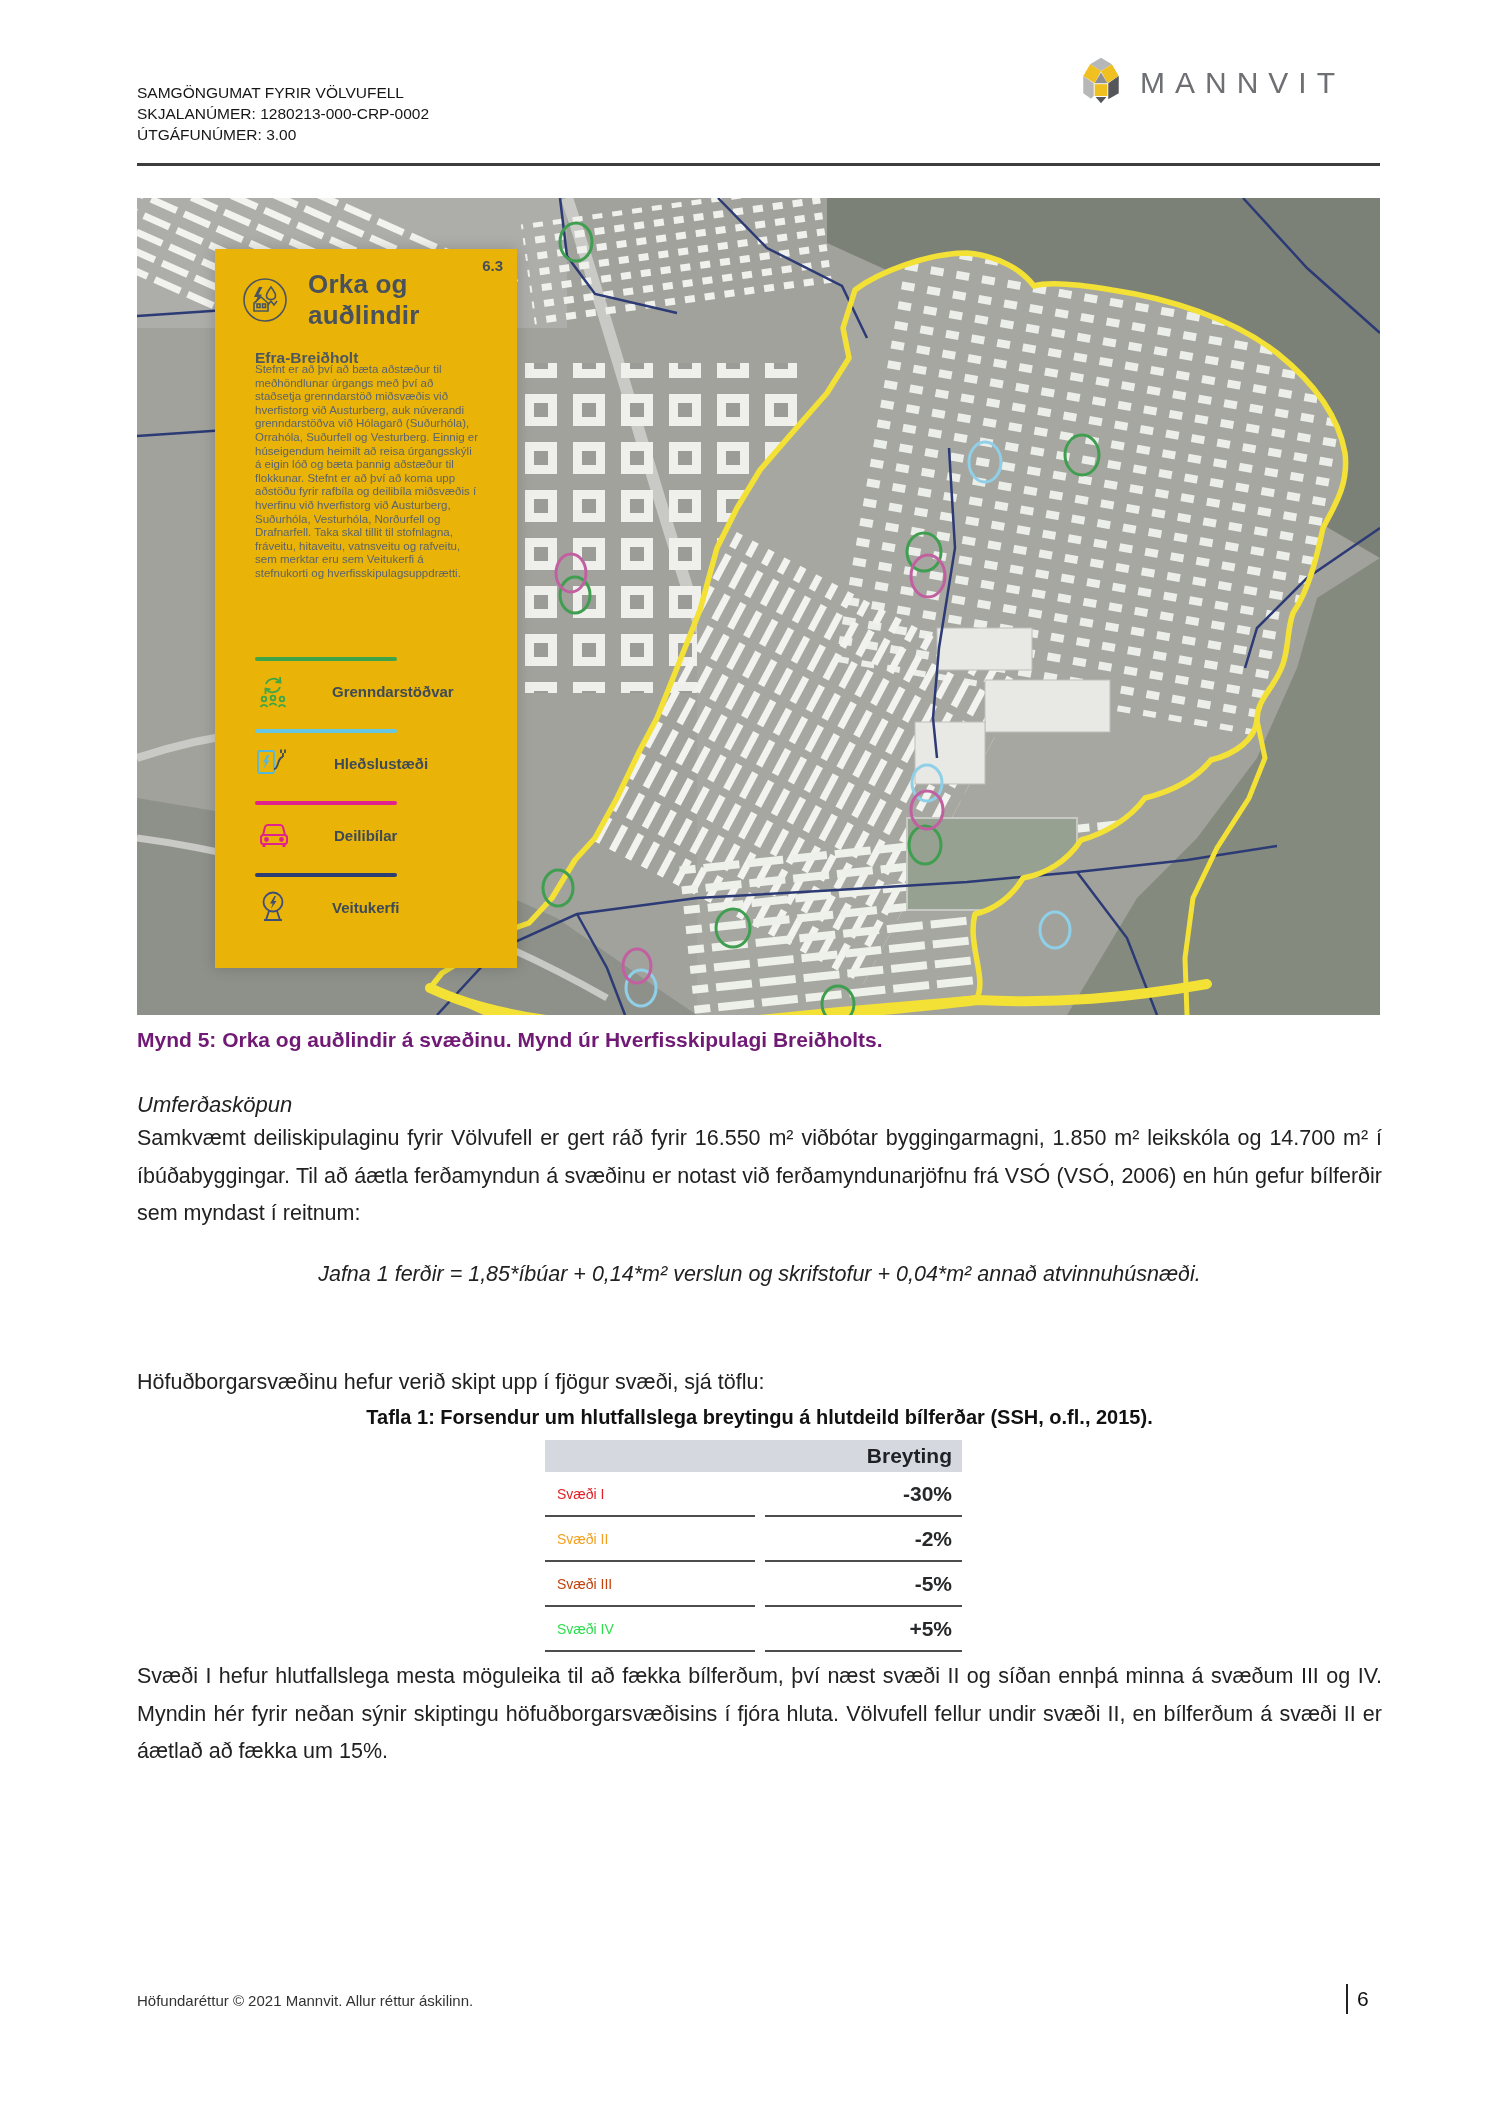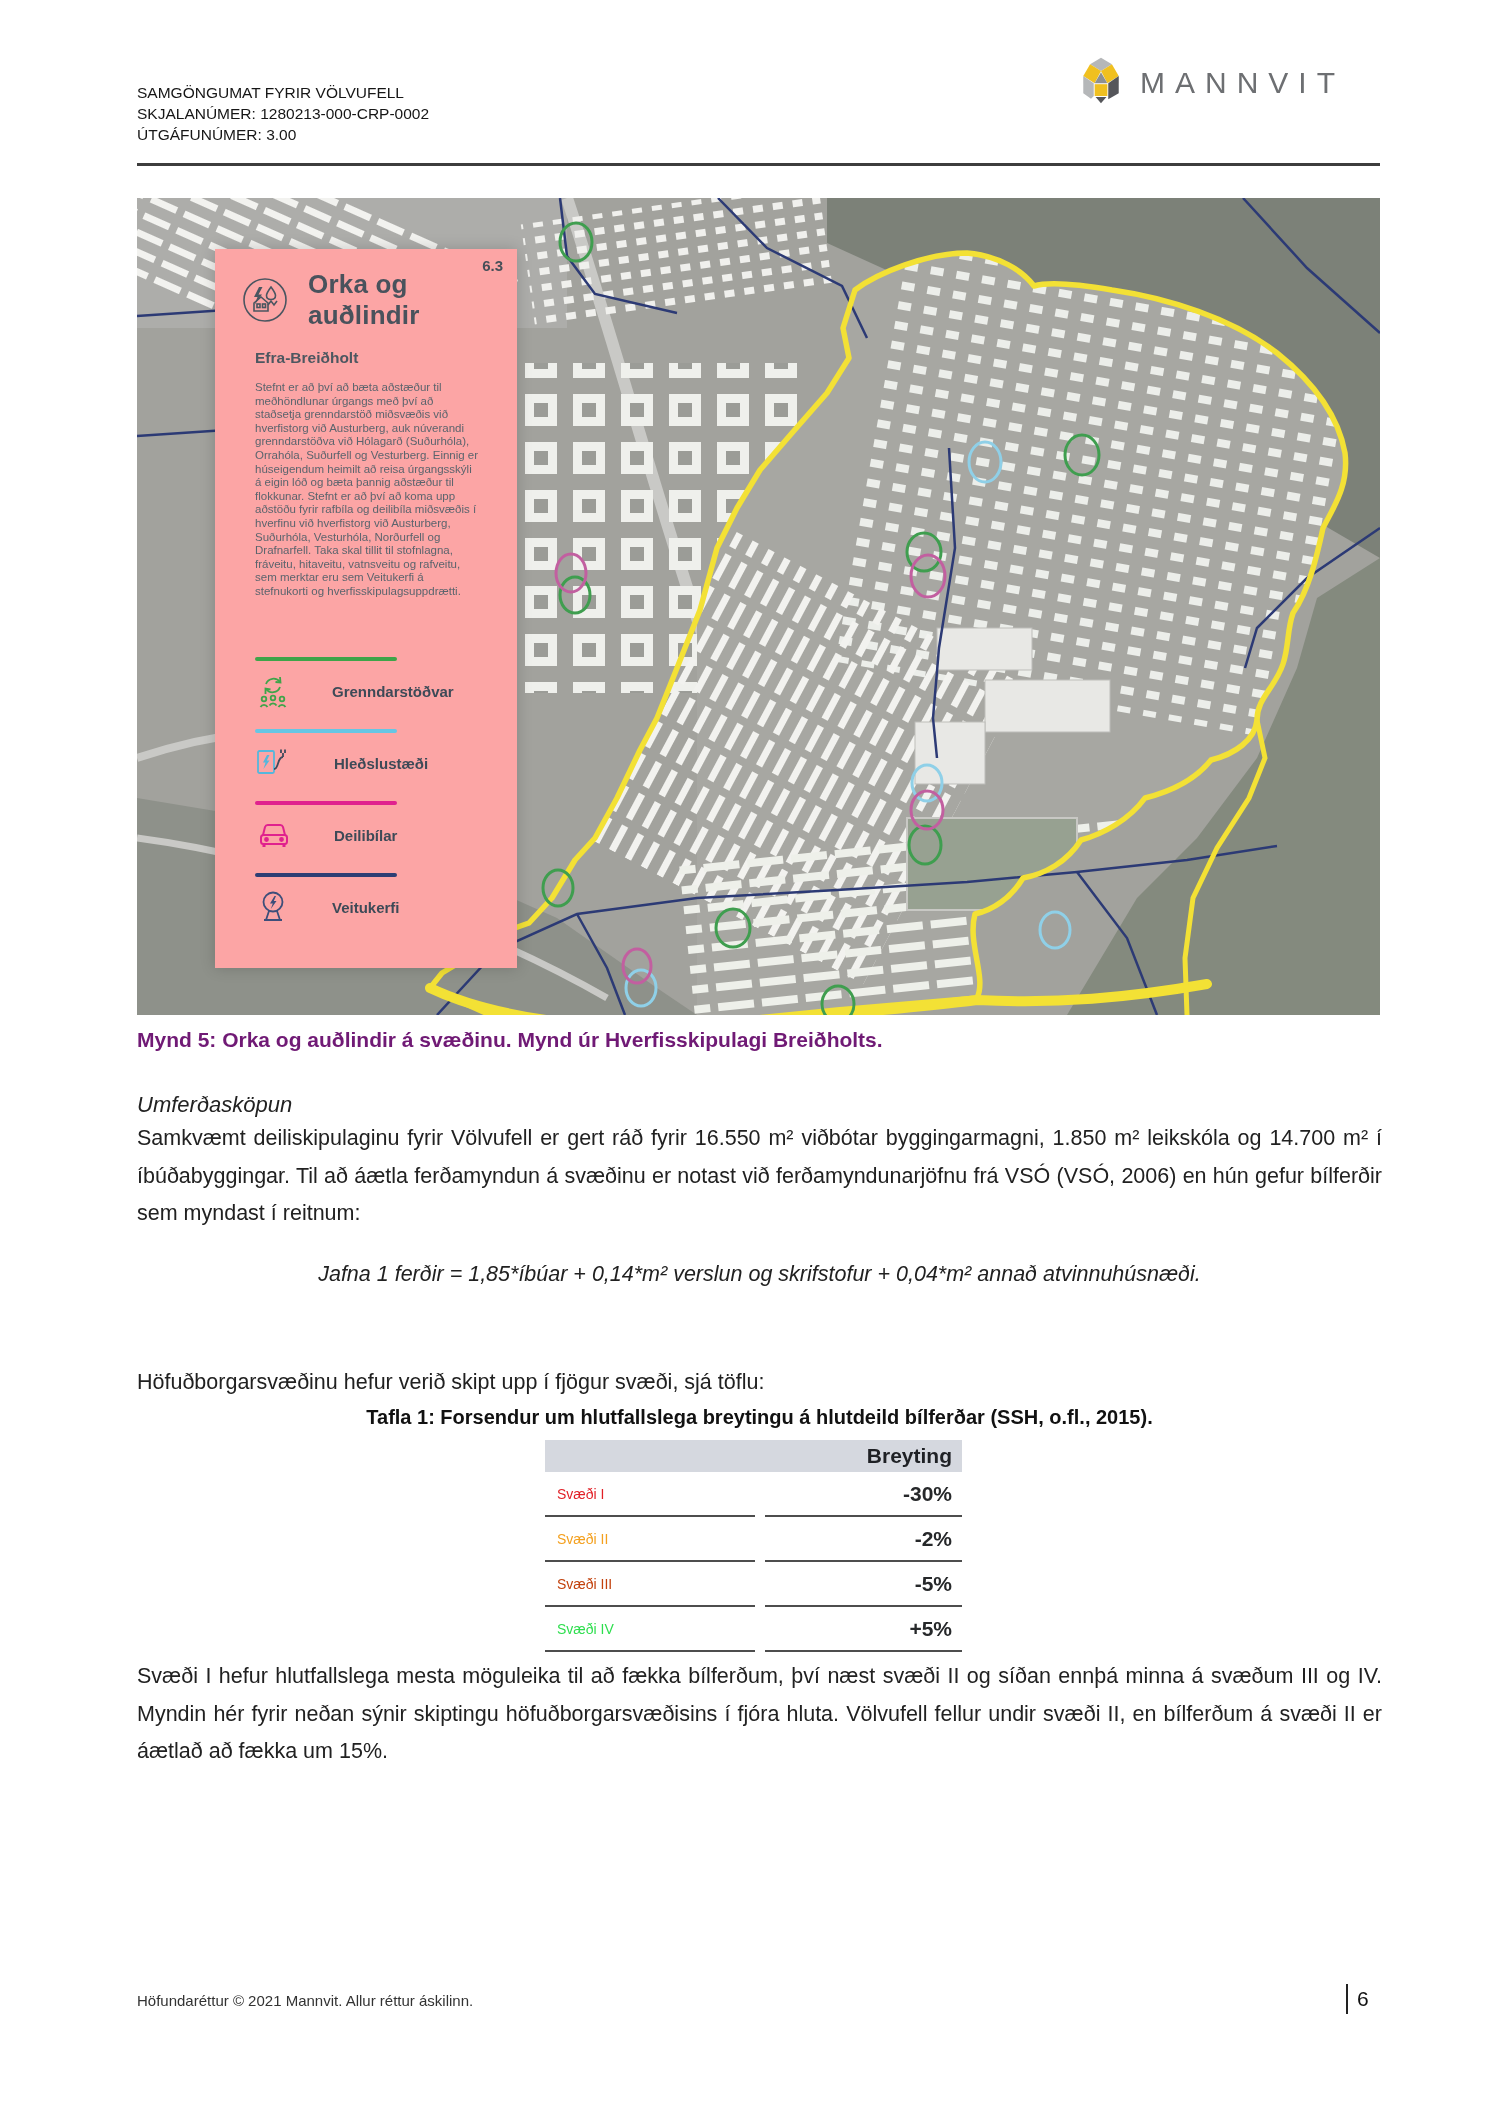--- a/index.html
+++ b/index.html
@@ -9,27 +9,27 @@
   
   .doc-header{position:absolute;left:137px;top:82px;font-size:15.5px;line-height:21px;color:#161616;}
   .logo{position:absolute;left:1078px;top:56px;display:flex;align-items:center;gap:16px;}
   .logo-text{font-size:30px;letter-spacing:10px;color:#6d6f72;font-weight:500;}
   .header-rule{position:absolute;left:137px;top:163px;width:1243px;height:3px;background:#3d3d3d;}
 
   
   .map-wrap{position:absolute;left:137px;top:198px;width:1243px;height:817px;background:#a2a29d;overflow:hidden;}
   .map-wrap svg{display:block;}
 
-  .overlay-panel{position:absolute;left:78px;top:51px;width:302px;height:719px;background:#fca5a5;
+  .overlay-panel{position:absolute;left:78px;top:51px;width:302px;height:719px;background:#eab308;
                  box-shadow:0 0 14px rgba(0,0,0,.18);}
   .panel-section-no{position:absolute;right:14px;top:8px;font-size:15px;font-weight:600;color:#464f58;}
   .panel-title-row{position:absolute;left:27px;top:20px;display:flex;align-items:center;gap:20px;}
   .panel-title{font-size:26px;font-weight:700;color:#49525c;letter-spacing:.2px;}
   .panel-subtitle{position:absolute;left:40px;top:100px;font-size:15.5px;font-weight:700;color:#4d5760;}
-  .panel-body{position:absolute;left:40px;top:132px;width:224px;font-size:11.5px;line-height:13.6px;color:#5b646d;}
+  .panel-body{position:absolute;left:40px;top:114px;width:224px;font-size:11.5px;line-height:13.6px;color:#5b646d;}
   .panel-legend{position:absolute;left:40px;top:408px;width:230px;}
   .legend-group{margin-bottom:19px;}
   .legend-line{width:142px;height:4px;border-radius:2px;margin-bottom:11px;}
   .legend-row{display:flex;align-items:center;gap:14px;height:38px;}
   .legend-label{font-size:15px;font-weight:700;color:#3d4a57;margin-left:27px;}
 
   .figure-caption{position:absolute;left:137px;top:1028px;font-size:21px;font-weight:700;color:#701a75;}
 
   
   .section-heading{position:absolute;left:137px;top:1080px;font-size:22px;font-style:italic;color:#222;margin-top:12px;}

